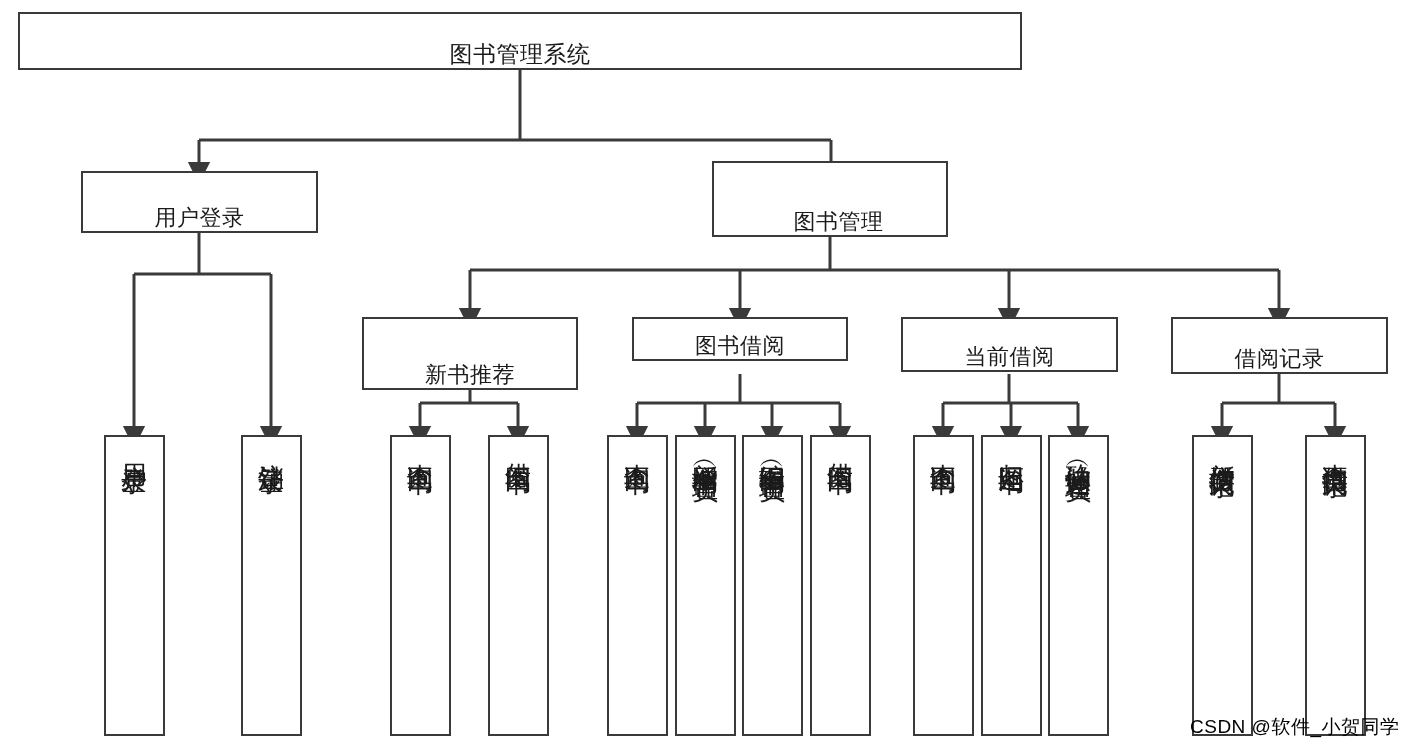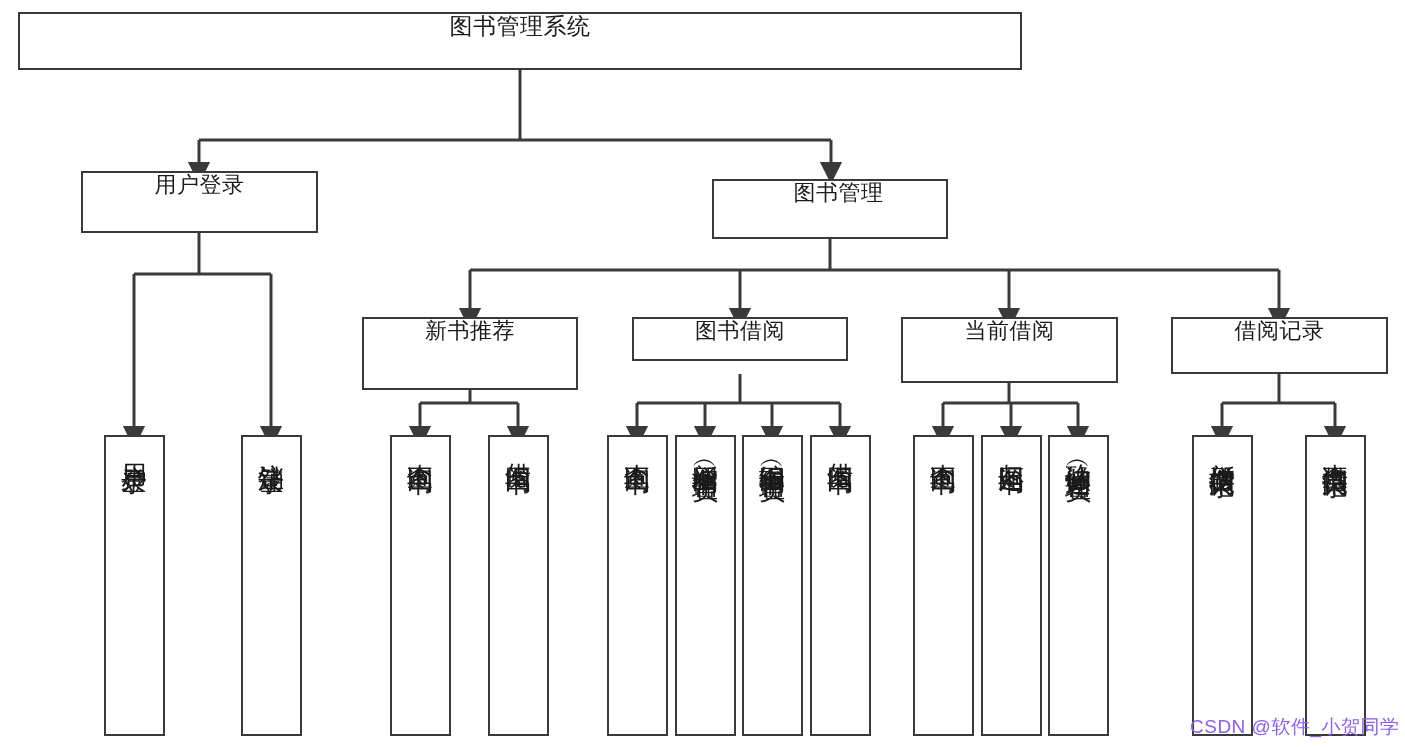--- a/index.html
+++ b/index.html
@@ -24,21 +24,21 @@
     width: 1405px;
     height: 747px;
     pointer-events: none;
   }
   .node {
     position: absolute;
     box-sizing: border-box;
     background: #ffffff;
     border: 2px solid #3a3a3a;
     display: flex;
-    align-items: flex-start;
+    align-items: flex-end;
     justify-content: center;
   }
   .node .label {
     color: #1b1b1b;
     text-align: center;
     line-height: 1.12;
     letter-spacing: 0.5px;
   }
   .node.horizontal .label {
     font-size: 22px;
@@ -54,21 +54,21 @@
     font-size: 26px;
     line-height: 1.0;
     letter-spacing: 2px;
     white-space: nowrap;
   }
   .node.root .label {
     font-size: 23px;
   }
   .watermark {
     position: absolute;
-    color: #8b5cf6;
+    color: #000000;
     font-size: 19px;
     letter-spacing: 0.5px;
     white-space: nowrap;
     user-select: none;
   }
 </style>
 </head>
 <body>
 
 <div id="canvas">
@@ -124,31 +124,31 @@
     </g>
   </svg>
 
   <div class="node horizontal root" style="left:18px; top:12px; width:1004px; height:58px;">
     <span class="label">图书管理系统</span>
   </div>
 
   <div class="node horizontal" style="left:81px; top:171px; width:237px; height:62px;">
     <span class="label">用户登录</span>
   </div>
-  <div class="node horizontal" style="left:712px; top:179px; width:236px; height:60px;padding-left:17px;">
+  <div class="node horizontal" style="left:712px; top:161px; width:236px; height:76px;padding-left:17px;">
     <span class="label">图书管理</span>
   </div>
 
   <div class="node horizontal" style="left:362px; top:317px; width:216px; height:73px;">
     <span class="label">新书推荐</span>
   </div>
   <div class="node horizontal" style="left:632px; top:317px; width:216px; height:44px;">
     <span class="label">图书借阅</span>
   </div>
-  <div class="node horizontal" style="left:901px; top:317px; width:217px; height:66px;">
+  <div class="node horizontal" style="left:901px; top:317px; width:217px; height:55px;">
     <span class="label">当前借阅</span>
   </div>
   <div class="node horizontal" style="left:1171px; top:317px; width:217px; height:57px;">
     <span class="label">借阅记录</span>
   </div>
 
   <div class="node vertical" style="left:104px; top:435px; width:61px; height:301px;">
     <span class="label">用户登录</span>
   </div>
   <div class="node vertical" style="left:241px; top:435px; width:61px; height:301px;">

